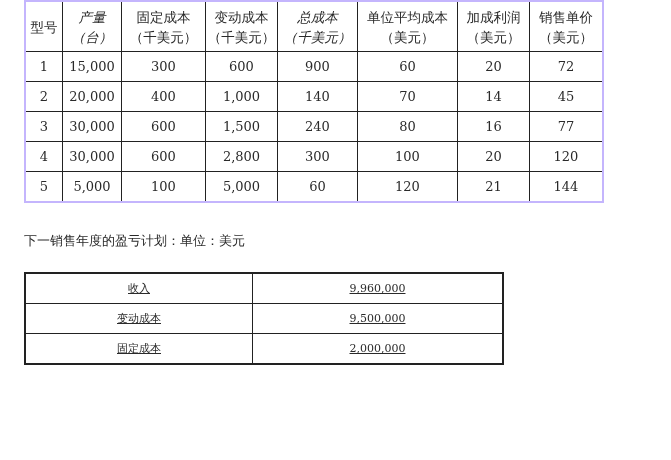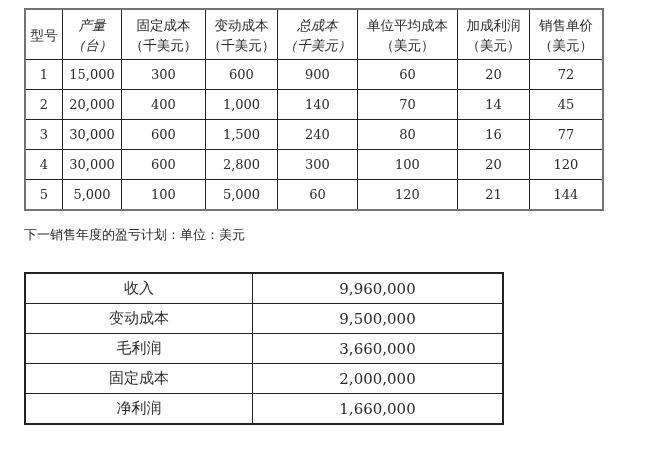--- a/index.html
+++ b/index.html
@@ -8,37 +8,37 @@
     font-family: "DejaVu Serif", "Liberation Serif", serif;
     color: #222;
   }
   table { border-collapse: collapse; position: absolute; }
   td, th {
     border: 1px solid #222;
     text-align: center; vertical-align: middle;
     font-weight: normal; font-size: 13px; padding: 0;
     color: #2a2a2a;
   }
-  #t1 { left: 24px; top: 8px; border: 2px solid #737373; }
+  #t1 { left: 24px; top: 0; border: 2px solid #c4b5fd; }
   #t1 th { height: 49px; line-height: 20px; font-size: 13.5px; }
   #t1 td { height: 29px; }
   #t1 .c0 { width: 36px; }
   #t1 .c1 { width: 58px; font-style: italic; }
   #t1 .c2 { width: 83px; }
   #t1 .c3 { width: 71px; }
   #t1 .c4 { width: 79px; font-style: italic; }
   #t1 .c5 { width: 99px; }
   #t1 .c6 { width: 71px; }
   #t1 .c7 { width: 72px; }
   .caption {
-    position: absolute; left: 24px; top: 226px;
+    position: absolute; left: 24px; top: 232px;
     font-size: 13px; color: #2a2a2a; text-align: center;
   }
   #t2 { left: 24px; top: 272px; border: 2px solid #222; }
-  #t2 td { height: 29px; font-size: 15px; }
+  #t2 td { height: 29px; font-size: 11px; text-decoration: underline; }
   #t2 .k { width: 226px; }
   #t2 .v { width: 249px; }
 </style>
 </head>
 <body>
 
 <table id="t1">
   <thead>
     <tr>
       <th class="c0"><span>型号</span></th>
@@ -111,25 +111,17 @@
   <tbody>
     <tr>
       <td class="k">收入</td>
       <td class="v">9,960,000</td>
     </tr>
     <tr>
       <td class="k">变动成本</td>
       <td class="v">9,500,000</td>
     </tr>
     <tr>
-      <td class="k">毛利润</td>
-      <td class="v">3,660,000</td>
-    </tr>
-    <tr>
       <td class="k">固定成本</td>
       <td class="v">2,000,000</td>
-    </tr>
-    <tr>
-      <td class="k">净利润</td>
-      <td class="v">1,660,000</td>
     </tr>
   </tbody>
 </table>
 
 </body></html>

